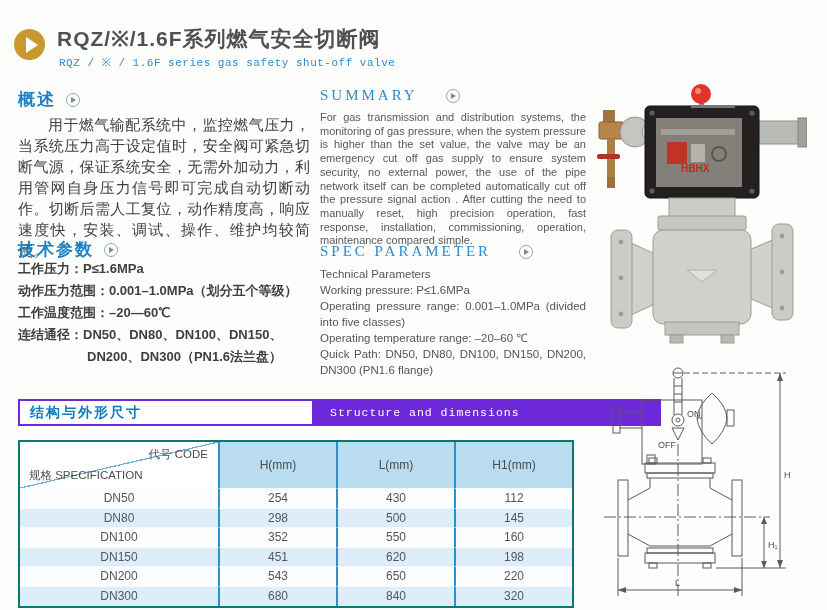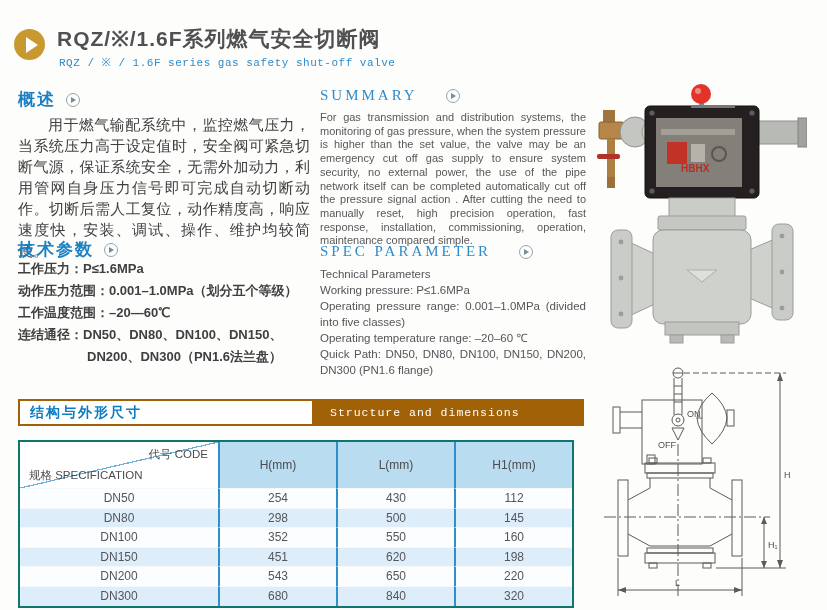--- a/index.html
+++ b/index.html
@@ -60,22 +60,22 @@
     position:absolute; left:18px; top:258px; width:300px;
     font-size:13px; line-height:22px; color:#3f3f42; font-weight:bold;
   }
   .tech-indent { padding-left:69px; }
   .spec-list {
     position:absolute; left:320px; top:266px; width:266px;
     font-size:11.5px; line-height:16px; color:#55555a; text-align:justify;
   }
   
   .banner {
-    position:absolute; left:18px; top:399px; width:566px; height:27px;
-    background:#a16207;
+    position:absolute; left:18px; top:399px; width:643px; height:27px;
+    background:#6d28d9;
   }
   .banner-box {
     position:absolute; left:2px; top:2px; width:292px; height:23px;
     background:#ffffff; display:flex; align-items:center;
     padding-left:10px; box-sizing:border-box;
     color:#0d7dc2; font-weight:bold; font-size:14px; letter-spacing:2px;
   }
   .banner-en {
     position:absolute; left:312px; top:0; height:27px;
     display:flex; align-items:center; color:#ffffff;

